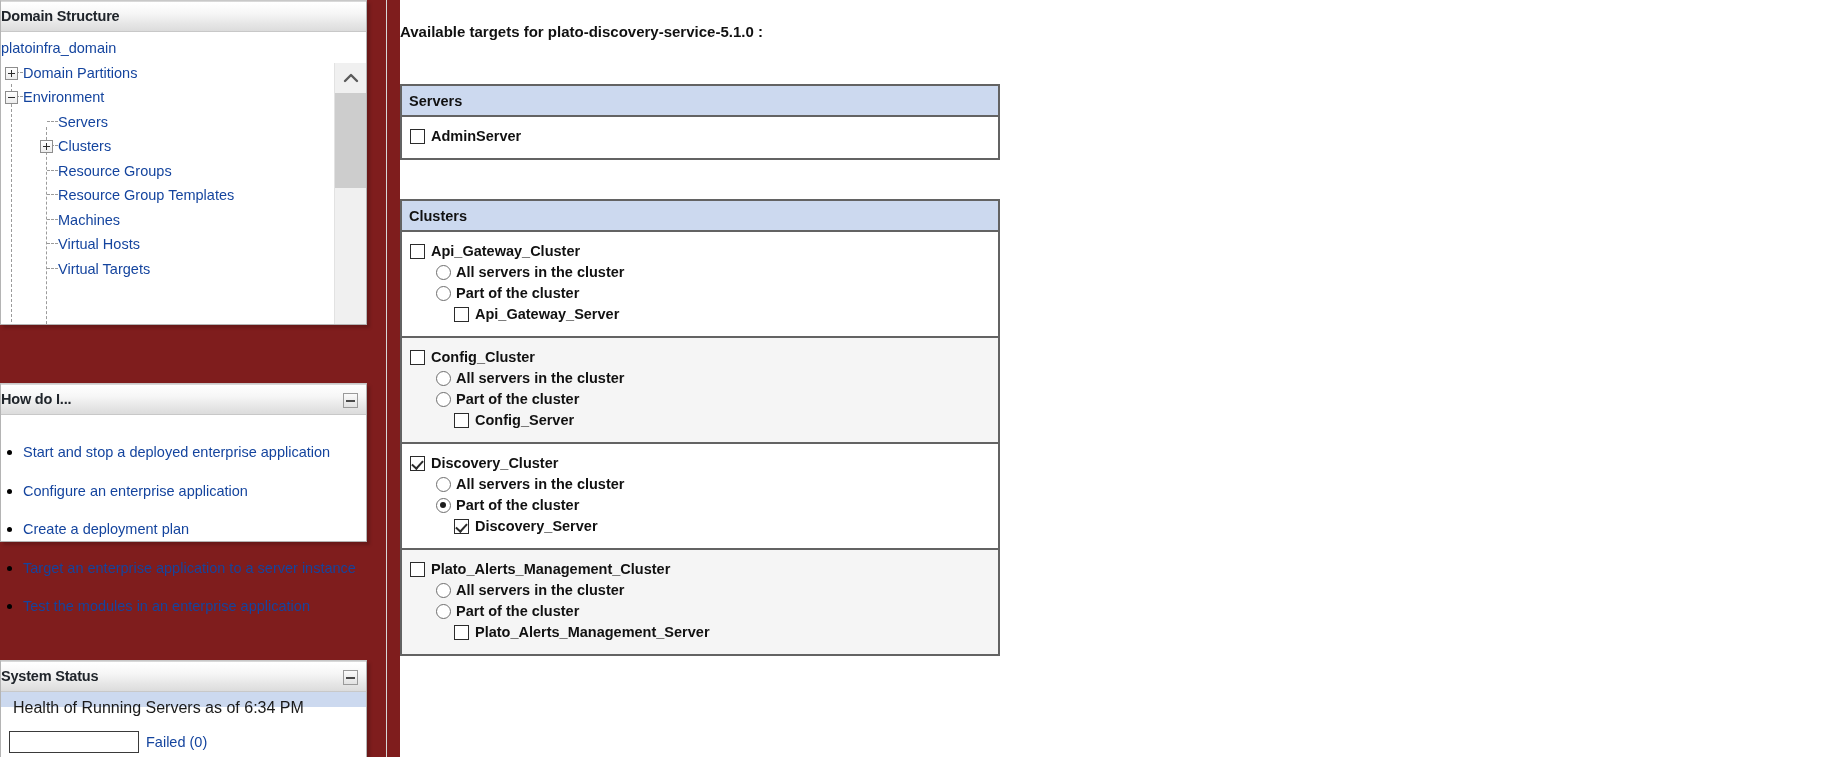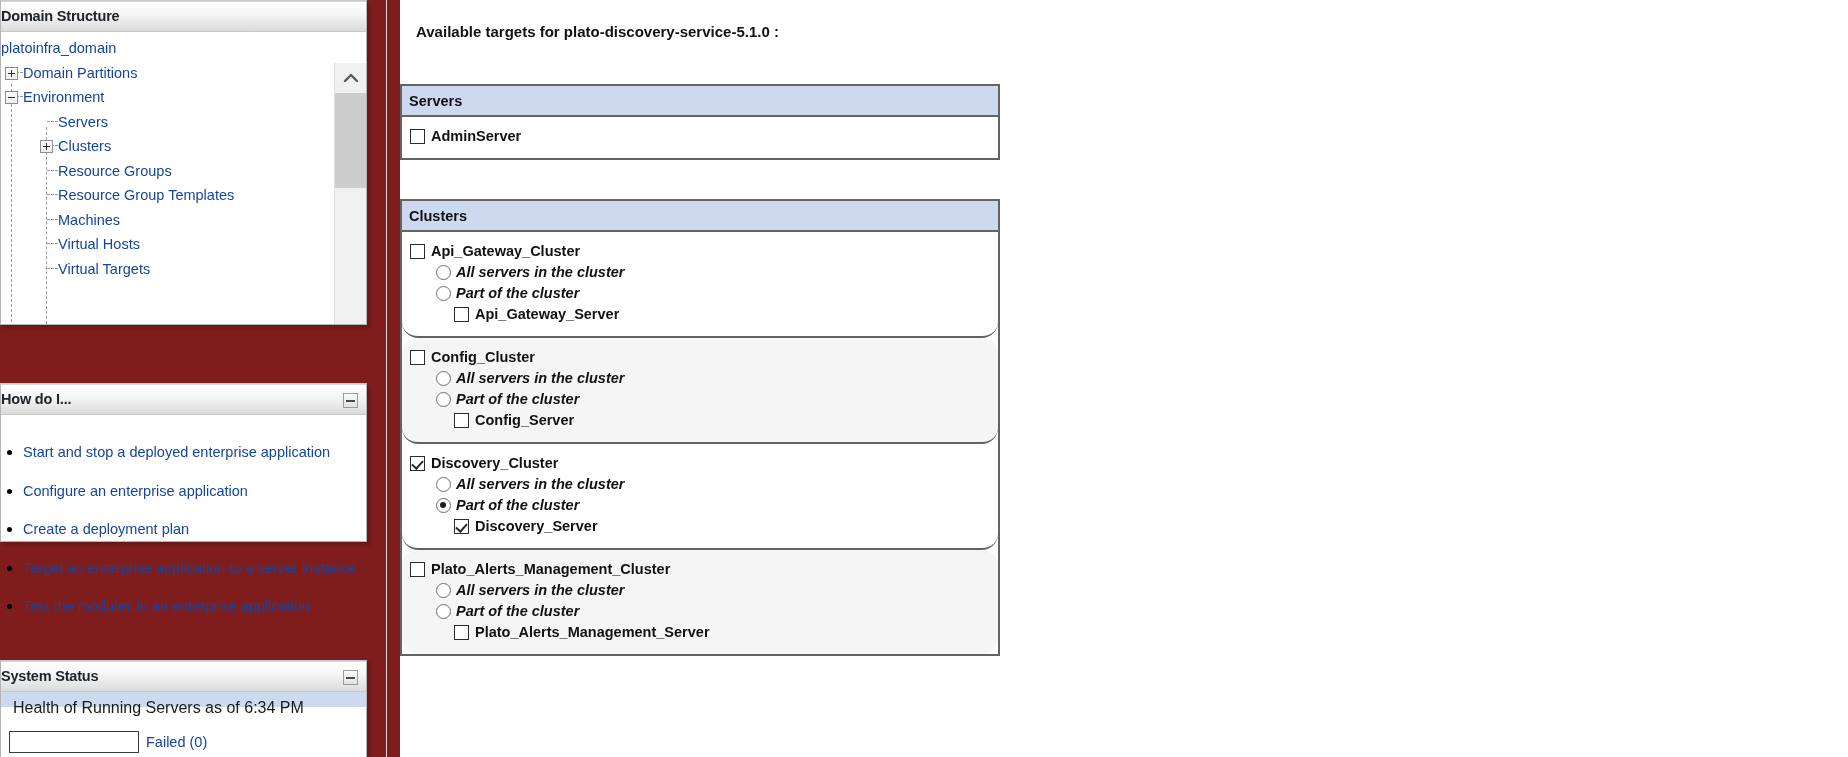--- a/index.html
+++ b/index.html
@@ -238,21 +238,21 @@
 
   
   #main-content {
     position: absolute;
     left: 400px; top: 0;
     width: 1448px; height: 757px;
     background: #ffffff;
   }
   #main-title {
     position: absolute;
-    left: 16px; top: 23px;
+    left: 0; top: 23px;
     font-size: 15px;
     font-weight: bold;
     color: #111111;
     white-space: nowrap;
   }
 
   .target-panel {
     position: absolute;
     left: 0;
     width: 600px;
@@ -267,35 +267,34 @@
     padding-left: 7px;
     font-size: 14.5px;
     font-weight: bold;
     color: #111111;
   }
   .target-group {
     position: relative;
     padding: 9px 0 11px 8px;
     border-bottom: 2px solid #636363;
     background: #ffffff;
-    border-radius: 16px;
   }
   .target-group:last-child { border-bottom: none; }
   .target-group.alt { background: #f5f5f5; }
 
   .row {
     position: relative;
     height: 21px;
     line-height: 21px;
     white-space: nowrap;
     font-size: 14.5px;
     font-weight: bold;
     color: #111111;
   }
-  .row.indent1 { padding-left: 26px; font-style: italic; }
+  .row.indent1 { padding-left: 26px; }
   .row.indent2 { padding-left: 44px; }
 
   
   .cb {
     display: inline-block;
     position: relative;
     vertical-align: -3px;
     width: 15px; height: 15px;
     border: 1.5px solid #2b2b2b;
     background: #ffffff;

